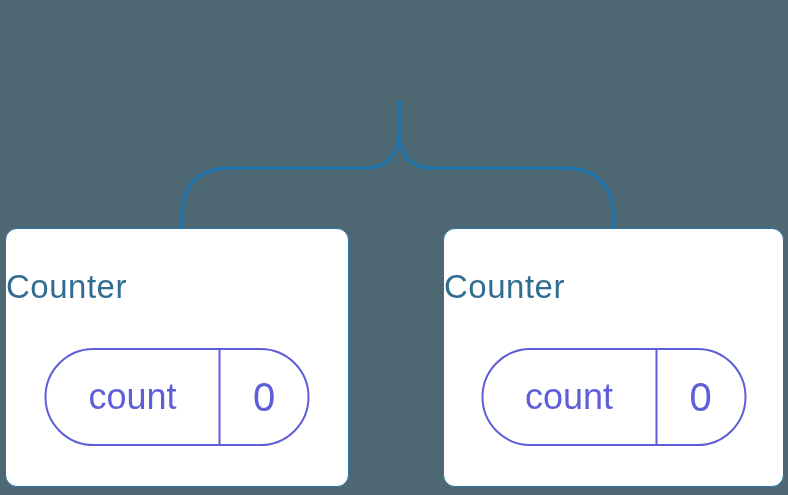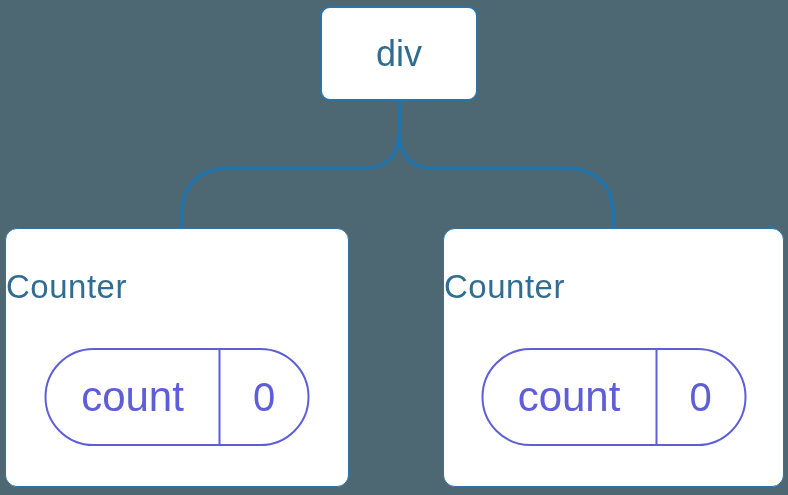--- a/index.html
+++ b/index.html
@@ -79,44 +79,41 @@
     border-radius: 49px;
     display: flex;
     align-items: stretch;
     color: var(--color-state-accent, #5e5ed9);
   }
   .pill-key-cell {
     width: 172px;
     display: flex;
     align-items: center;
     justify-content: center;
-    font-size: 42px;
+    font-size: 36px;
   }
   .pill-value-cell {
     flex: 1;
     border-left: 2px solid var(--color-state-accent, #5e5ed9);
     display: flex;
     align-items: center;
     justify-content: center;
     font-size: 40px;
   }
 </style>
 </head>
 <body>
 
 <div class="canvas">
 
   <svg class="connectors" viewBox="0 0 788 495" aria-hidden="true">
     <path d="M 399 101 L 399 130 C 399 152 390 168 366 168 L 232 168 C 200 168 182 184 182 214 L 182 229"></path>
     <path d="M 399 101 L 399 130 C 399 152 408 168 432 168 L 563 168 C 595 168 613 184 613 214 L 613 229"></path>
   </svg>
 
-  <div class="node root-node">
-    <span class="node-label">div</span>
-  </div>
 
   <div class="node counter-node left">
     <div class="counter-title">Counter</div>
     <div class="state-pill">
       <div class="pill-key-cell">
         <span>count</span>
       </div>
       <div class="pill-value-cell">
         <span>0</span>
       </div>

